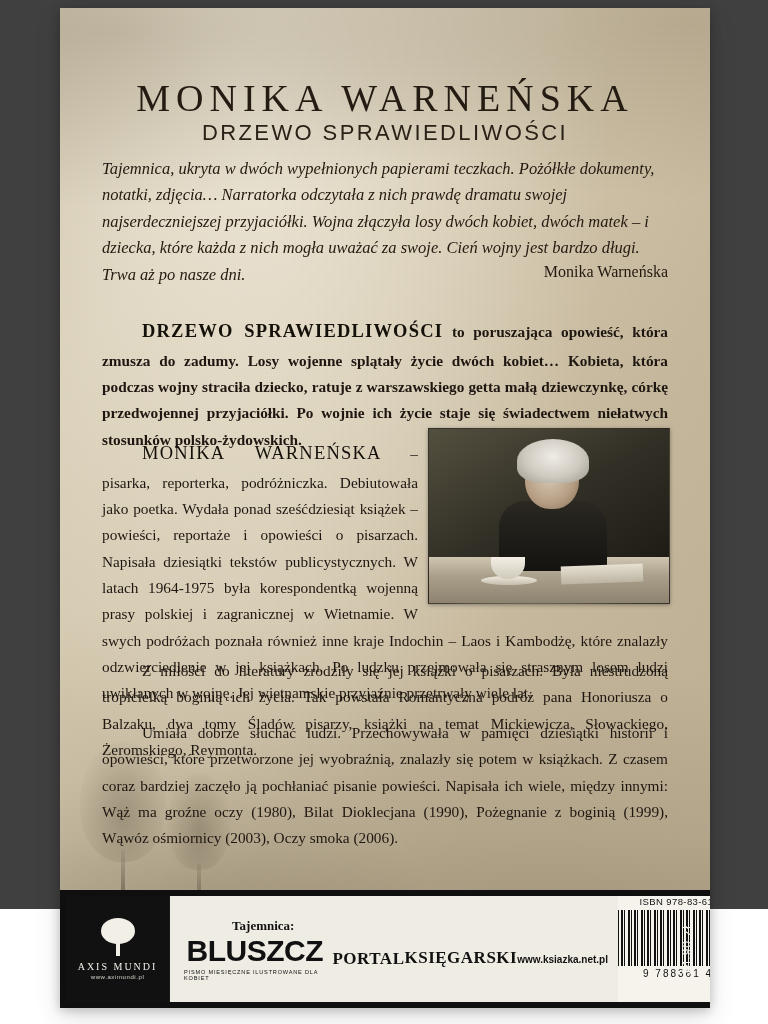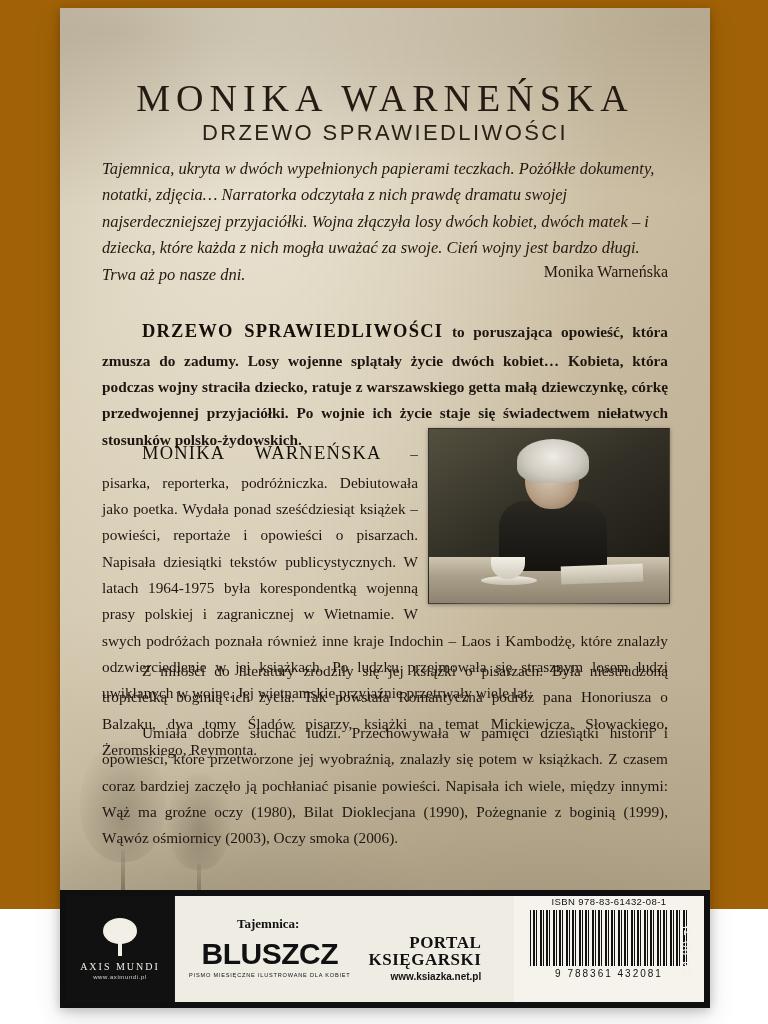--- a/index.html
+++ b/index.html
@@ -12,21 +12,21 @@
     height: 1024px;
     overflow: hidden;
     font-family: "Liberation Serif", serif;
   }
 
   
   #photo {
     position: relative;
     width: 768px;
     height: 909px;
-    background: #a16207;
+    background: #404040;
   }
 
   
   #book {
     position: absolute;
     left: 60px;
     top: 8px;
     width: 650px;
     height: 1000px;
     background:
@@ -311,21 +311,21 @@
     font-family: "Liberation Serif", serif;
     font-size: 13px;
     font-weight: bold;
     color: #111;
     margin-left: 48px;
     margin-bottom: 2px;
   }
   #patron-logos {
     display: flex;
     align-items: center;
-    gap: 18px;
+    gap: 7px;
   }
   #bluszcz {
     display: flex;
     flex-direction: column;
     align-items: center;
   }
   #bluszcz .word {
     font-family: "Liberation Sans", sans-serif;
     font-weight: bold;
     font-size: 30px;
@@ -335,22 +335,22 @@
   }
   #bluszcz .tag {
     font-family: "Liberation Sans", sans-serif;
     font-size: 5.6px;
     letter-spacing: 0.8px;
     color: #111;
     margin-top: 3px;
   }
   #portal {
     display: flex;
-    flex-direction: column;
-    align-items: flex-end;
+    flex-direction: row;
+    align-items: center;
     color: #111;
   }
   #portal .l1 {
     font-family: "Liberation Serif", serif;
     font-weight: bold;
     font-size: 17px;
     letter-spacing: 0.5px;
     line-height: 1;
   }
   #portal .l2 {

